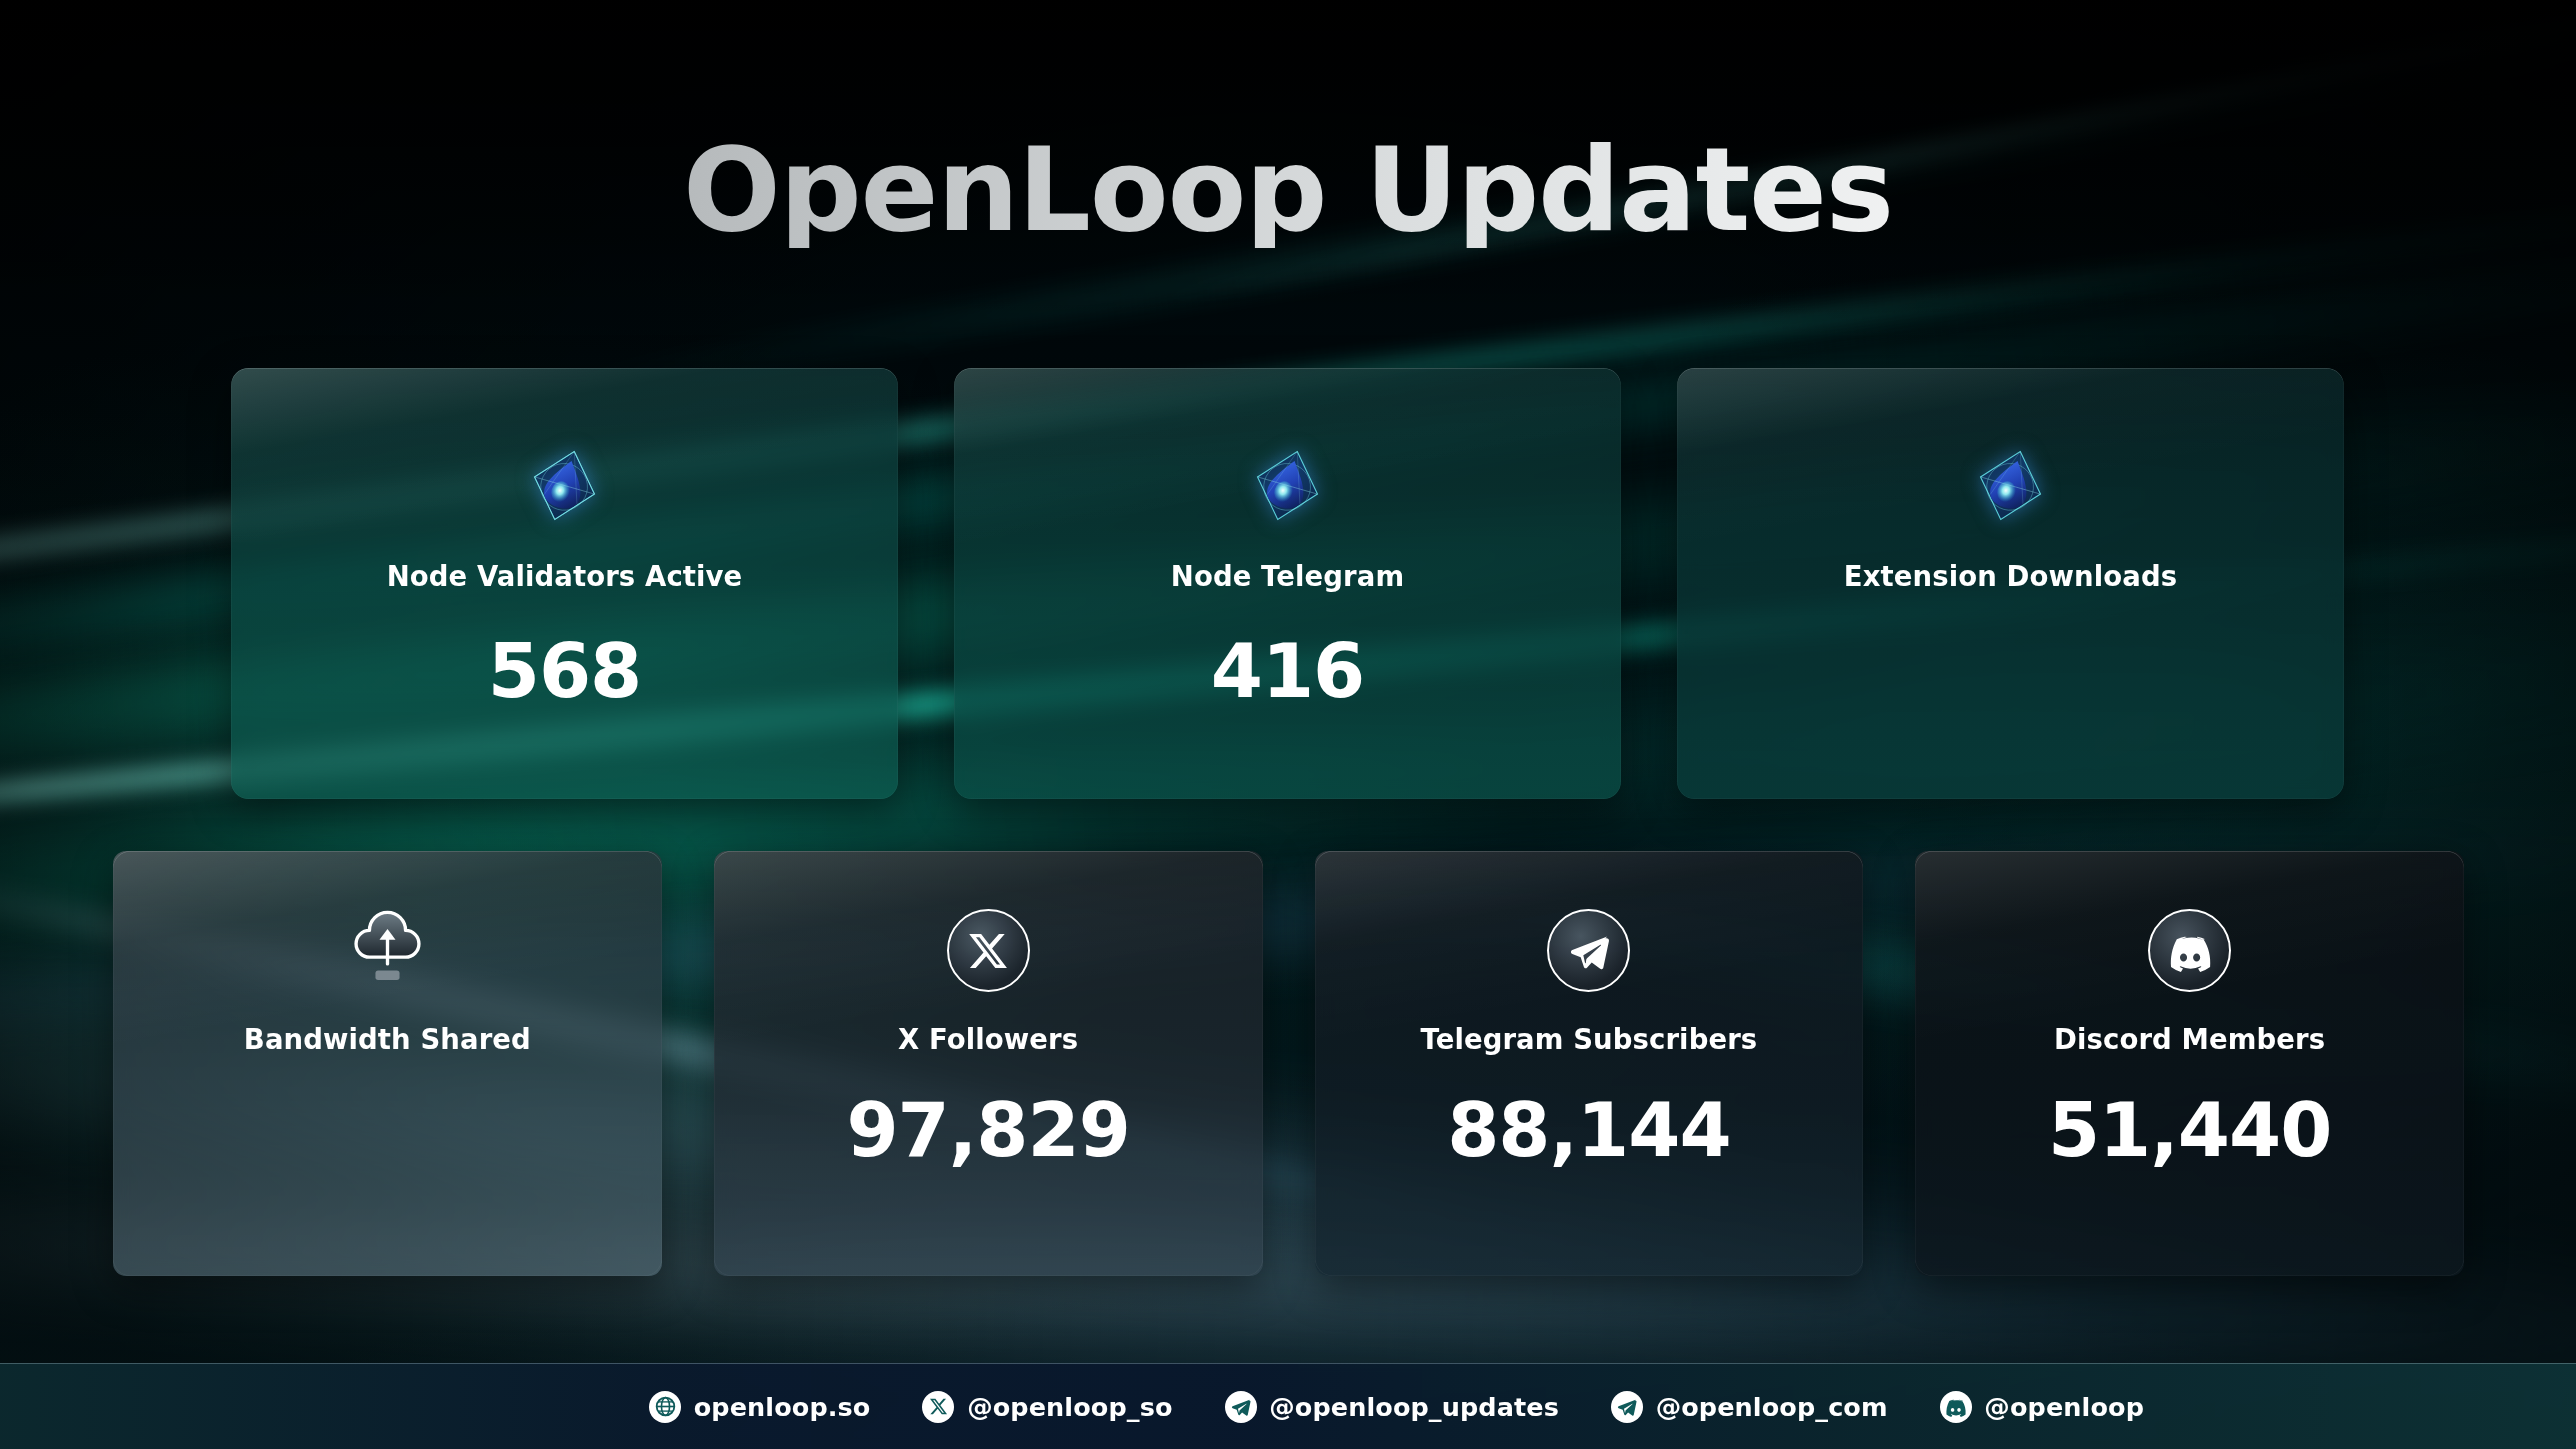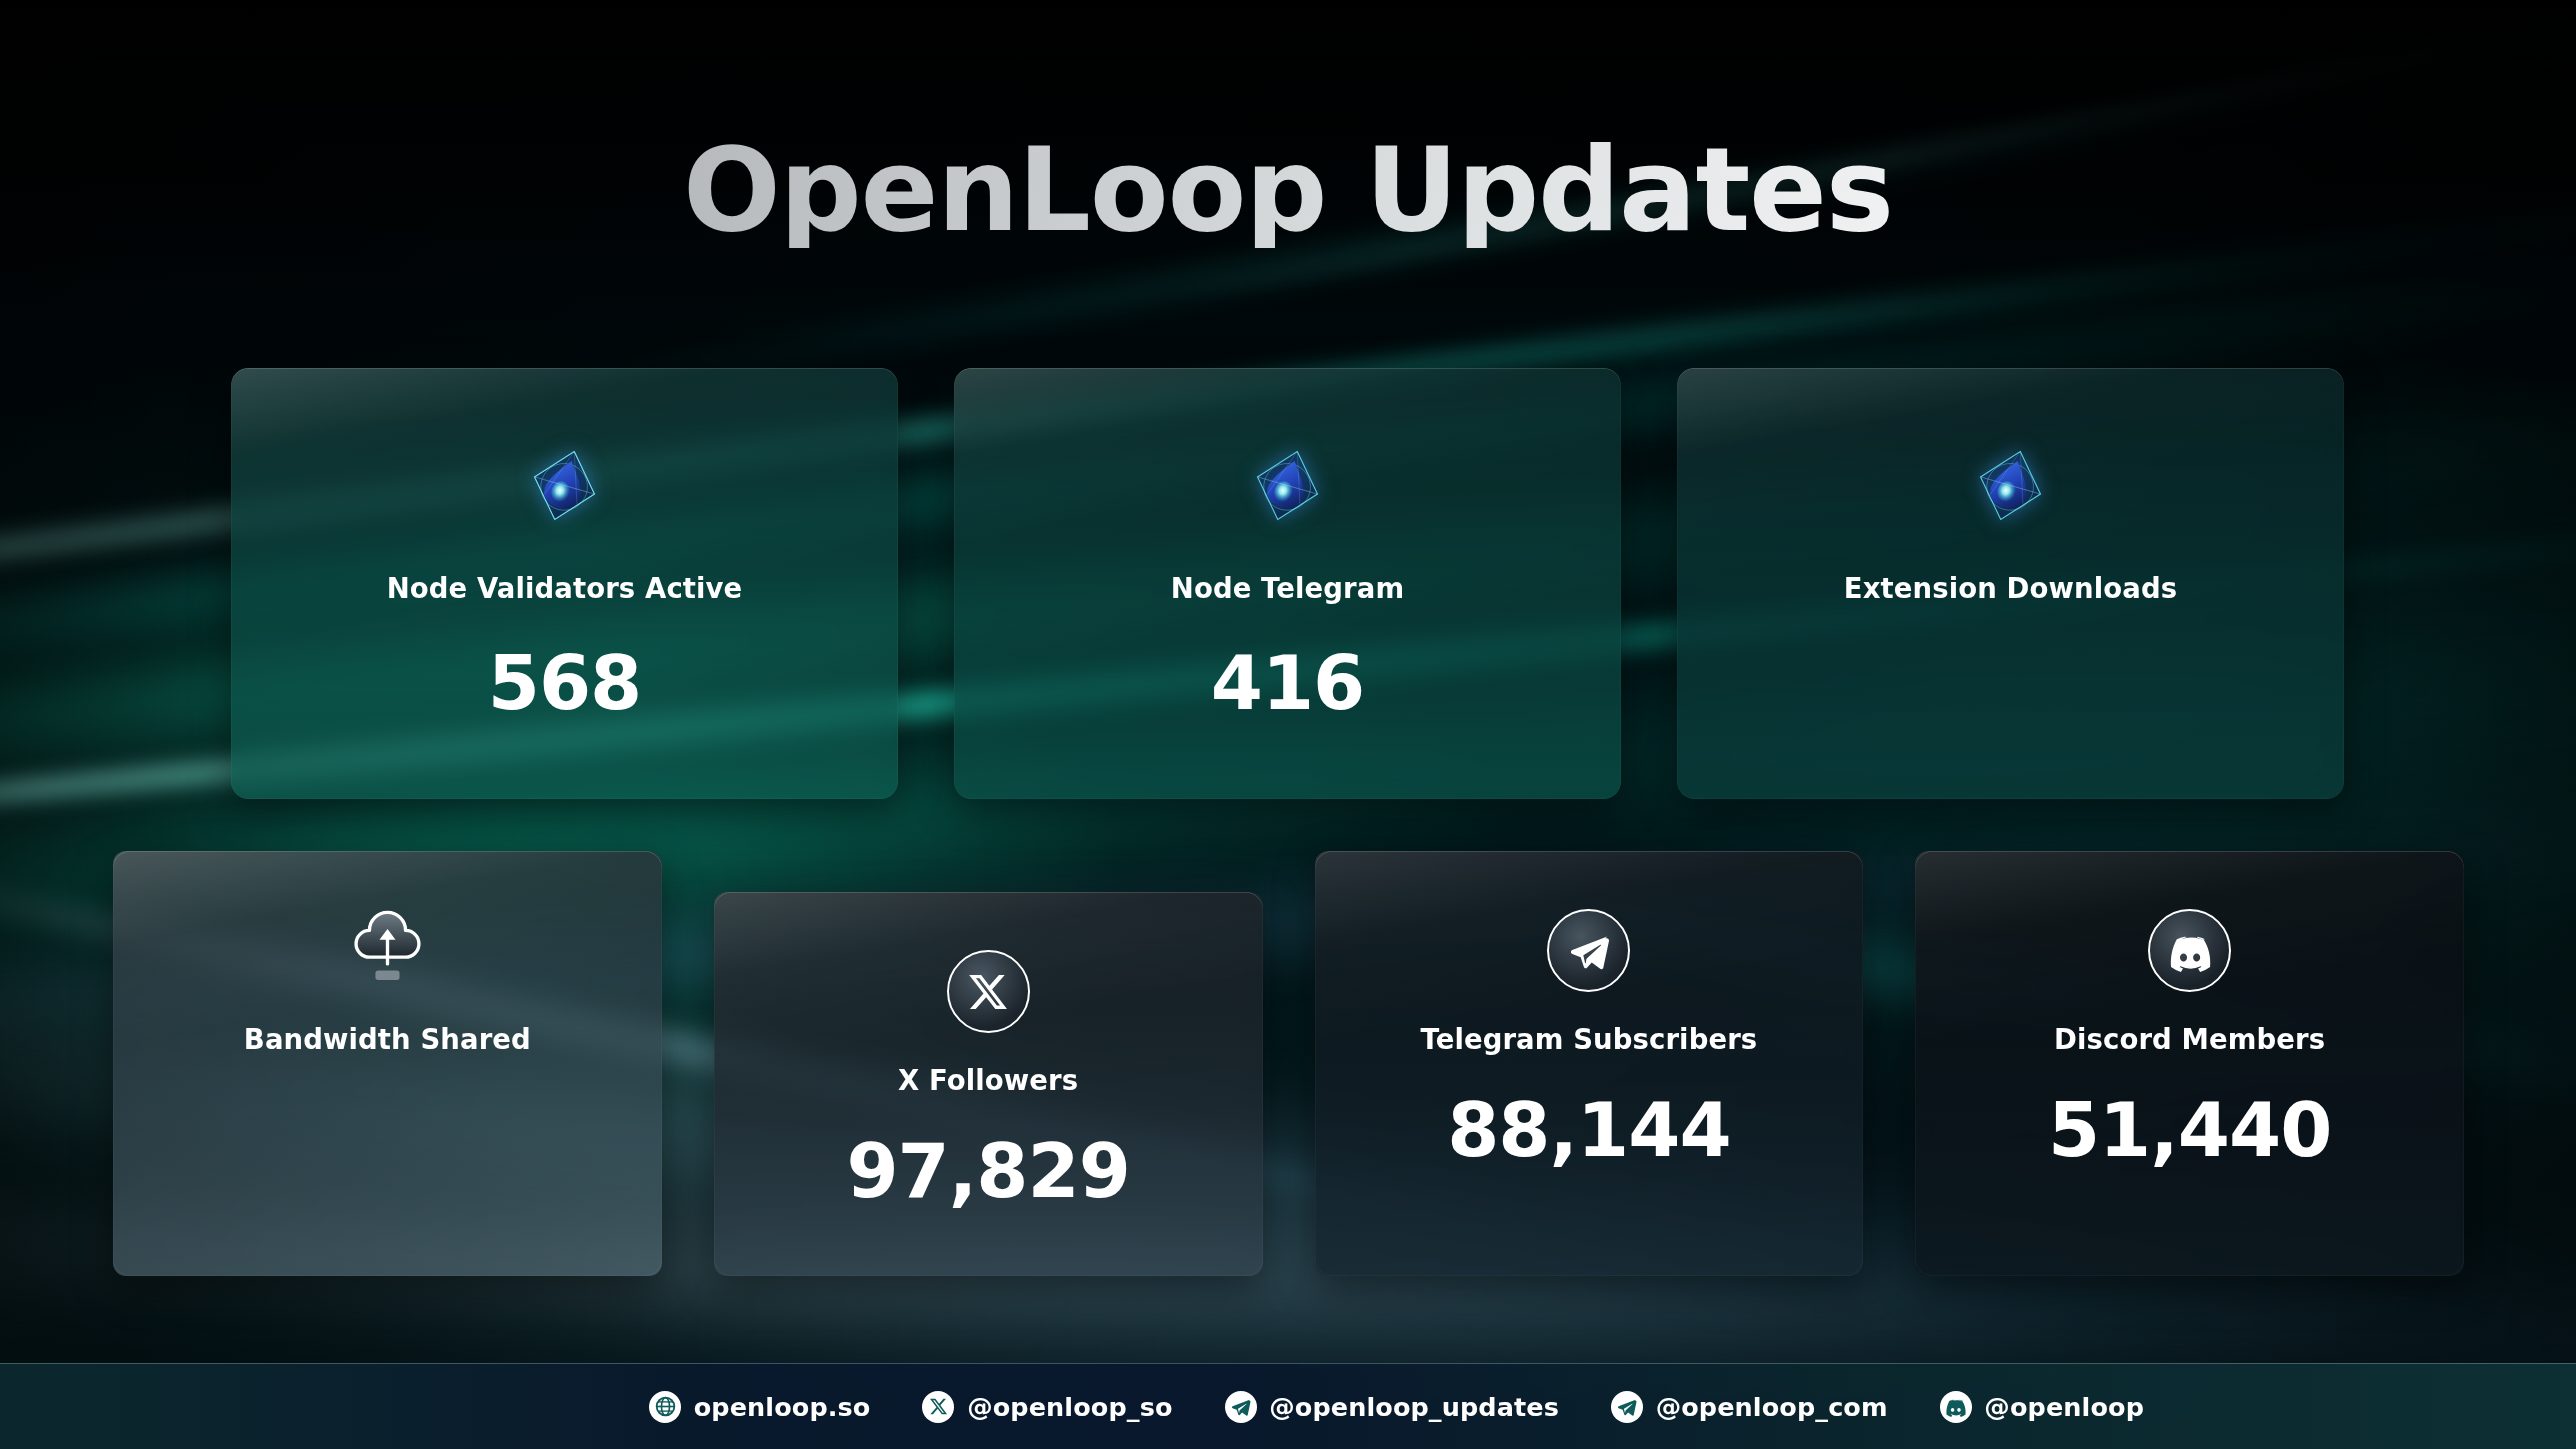--- a/index.html
+++ b/index.html
@@ -130,21 +130,20 @@
     background:
       linear-gradient(170deg, rgba(255,255,255,.20) 0%, rgba(255,255,255,.04) 18%, rgba(0,0,0,0) 38%),
       linear-gradient(180deg, rgba(34,44,50,.80) 0%, rgba(56,74,84,.66) 58%, rgba(92,116,128,.55) 100%);
     backdrop-filter:blur(9.4px);
   }
   .card-slate-2{
     background:
       linear-gradient(170deg, rgba(255,255,255,.16) 0%, rgba(255,255,255,.03) 18%, rgba(0,0,0,0) 38%),
       linear-gradient(180deg, rgba(24,30,35,.86) 0%, rgba(32,42,50,.80) 58%, rgba(52,70,82,.70) 100%);
     backdrop-filter:blur(9.4px);
-    margin-top:41px;
   }
   .card-slate-3{
     background:
       linear-gradient(170deg, rgba(255,255,255,.13) 0%, rgba(255,255,255,.02) 18%, rgba(0,0,0,0) 38%),
       linear-gradient(180deg, rgba(14,22,28,.90) 0%, rgba(16,28,36,.86) 58%, rgba(22,40,50,.80) 100%);
     backdrop-filter:blur(9.4px);
   }
   .card-slate-4{
     background:
       linear-gradient(170deg, rgba(255,255,255,.12) 0%, rgba(255,255,255,.02) 18%, rgba(0,0,0,0) 38%),
@@ -161,21 +160,21 @@
   #row-bottom .card-icon{ margin-top:55px; height:89px; }
 
   .card-label{
     position:relative; z-index:2;
     color:#fff;
     font-size:27.5px; font-weight:700; letter-spacing:0.1px;
     font-family:"DejaVu Sans", sans-serif;
     text-align:center;
     white-space:nowrap;
   }
-  #row-top .card-label{ margin-top:44px; }
+  #row-top .card-label{ margin-top:32px; }
   #row-bottom .card-label{ margin-top:28px; }
 
   .card-value{
     position:relative; z-index:2;
     color:#fff;
     font-weight:800; font-size:75px; line-height:1;
     letter-spacing:-1px;
     font-family:"DejaVu Sans", sans-serif;
     text-align:center; white-space:nowrap;
   }

